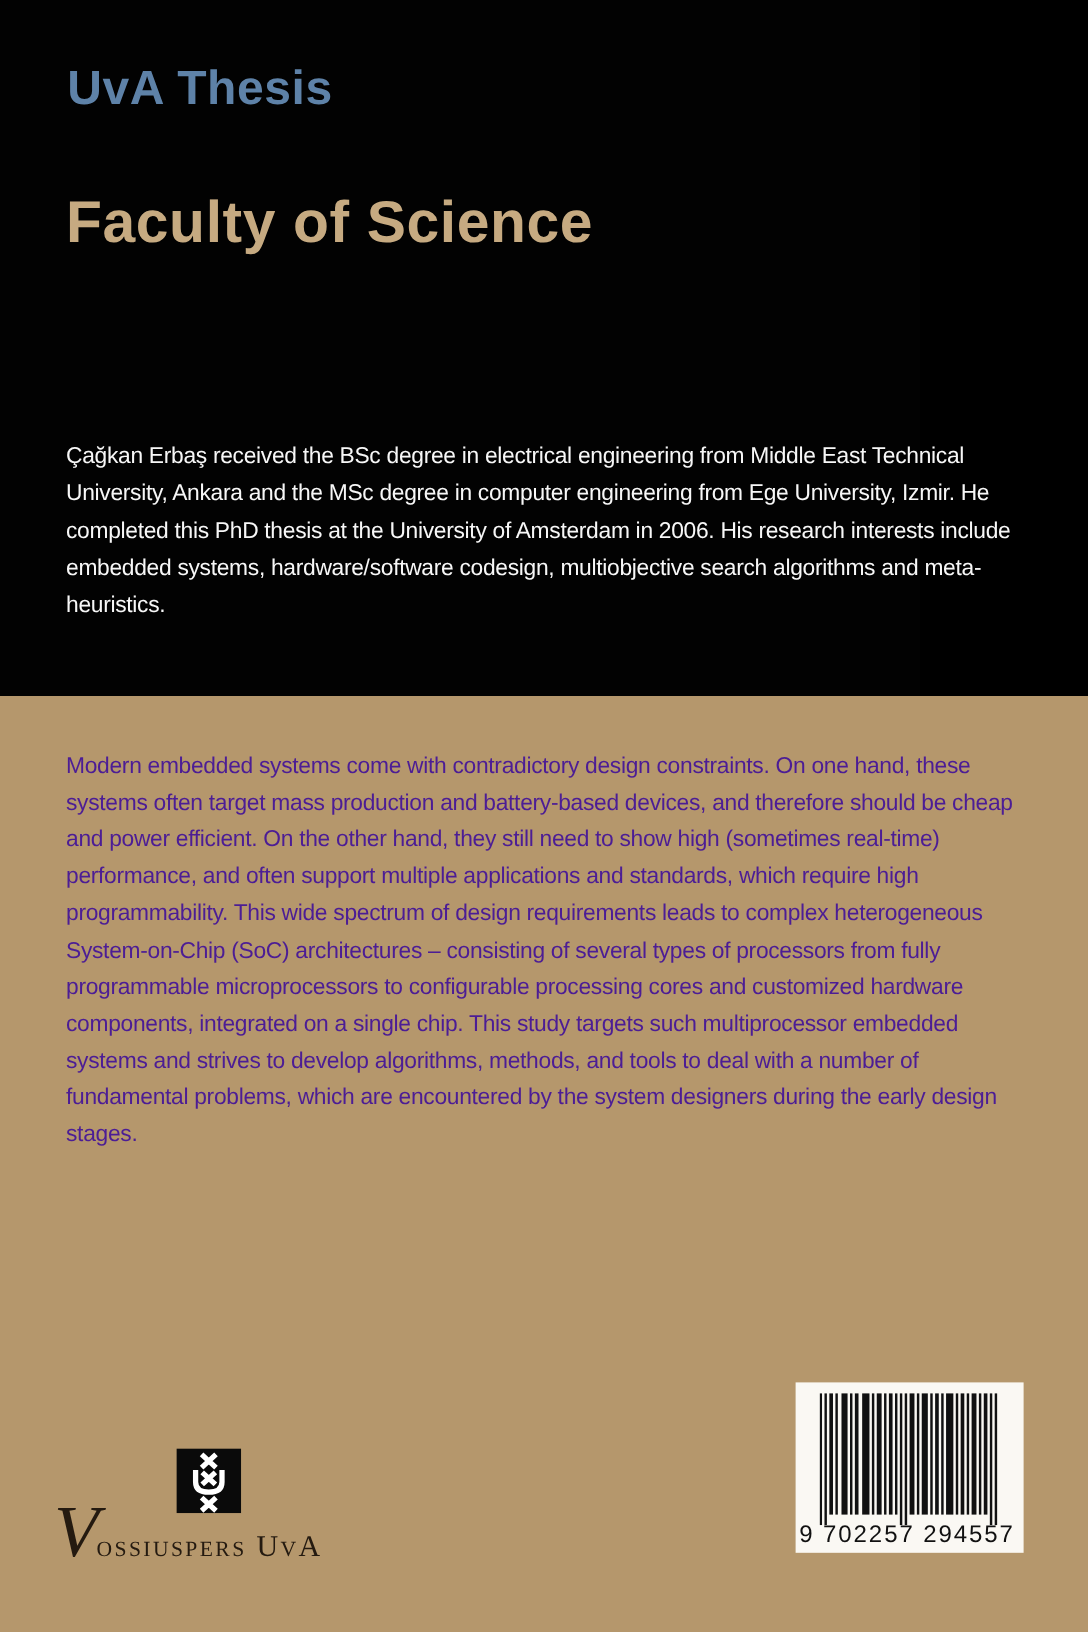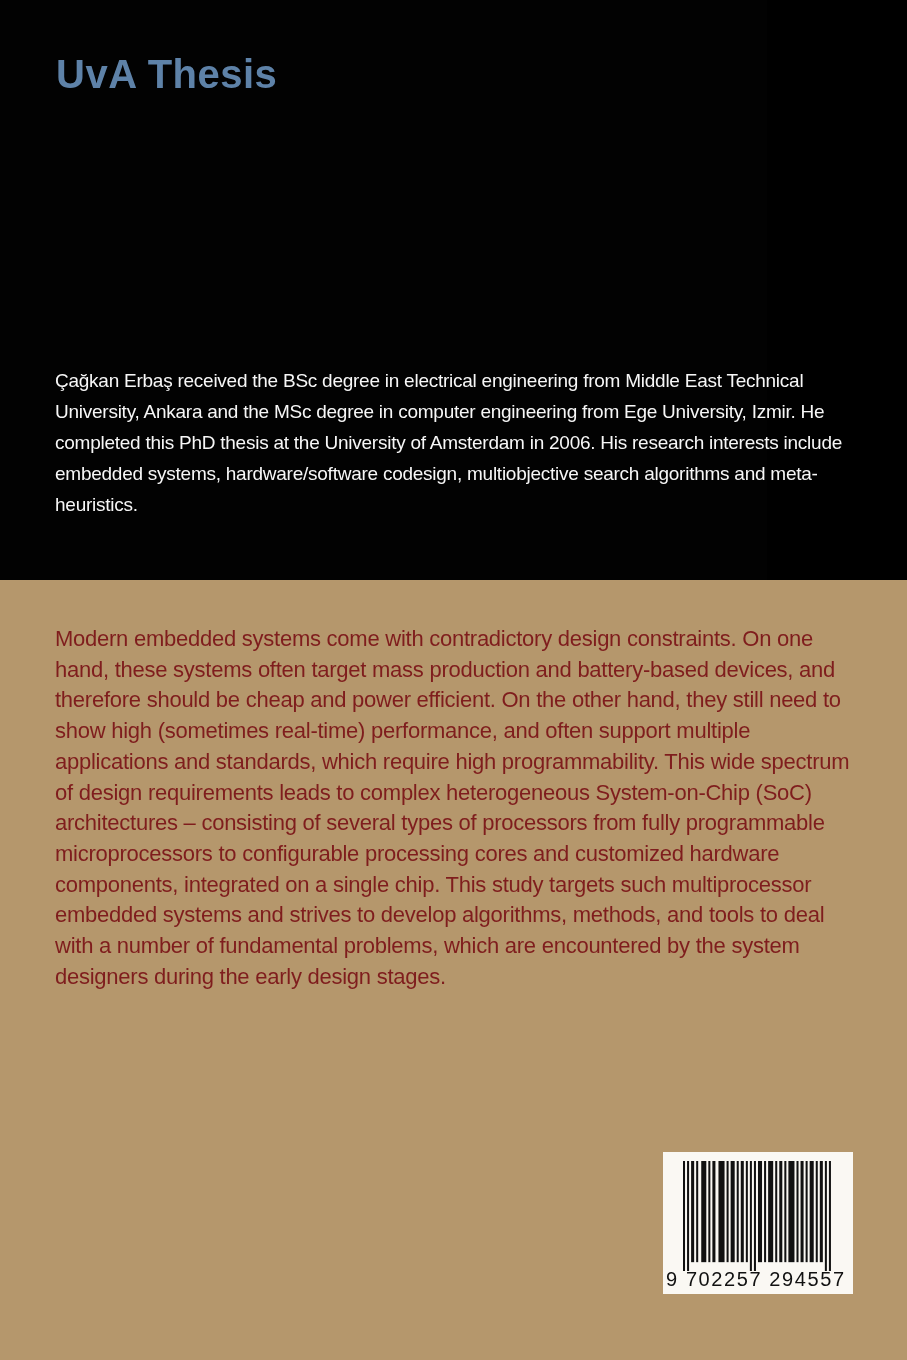--- a/index.html
+++ b/index.html
@@ -67,24 +67,24 @@
     width: 907px;
     height: 780px;
     background: #b5976c;
   }
   .abstract-text {
     position: absolute;
     left: 55px;
     top: 44px;
     width: 800px;
     margin: 0;
-    font-size: 22px;
+    font-size: 19px;
     letter-spacing: -0.25px;
     line-height: 30.7px;
-    color: #7f1d1d;
+    color: #4c1d95;
   }
   
   .publisher {
     position: absolute;
     left: 45px;
     top: 625px;   
     width: 260px;
     height: 110px;
   }
   .crest {
@@ -141,26 +141,43 @@
     color: #111;
   }
 </style>
 </head>
 <body>
 
 <div class="cover">
 
   <section class="top-section">
     <h1 class="series-title">UvA Thesis</h1>
+    <h2 class="faculty-title">Faculty of Science</h2>
     <p class="author-bio">Çağkan Erbaş received the BSc degree in electrical engineering from Middle East Technical University, Ankara and the MSc degree in computer engineering from Ege University, Izmir. He completed this PhD thesis at the University of Amsterdam in 2006. His research interests include embedded systems, hardware/software codesign, multiobjective search algorithms and meta-heuristics.</p>
   </section>
 
   <section class="bottom-section">
     <p class="abstract-text">Modern embedded systems come with contradictory design constraints. On one hand, these systems often target mass production and battery-based devices, and therefore should be cheap and power efficient. On the other hand, they still need to show high (sometimes real-time) performance, and often support multiple applications and standards, which require high programmability. This wide spectrum of design requirements leads to complex heterogeneous System-on-Chip (SoC) architectures – consisting of several types of processors from fully programmable microprocessors to configurable processing cores and customized hardware components, integrated on a single chip. This study targets such multiprocessor embedded systems and strives to develop algorithms, methods, and tools to deal with a number of fundamental problems, which are encountered by the system designers during the early design stages.</p>
 
+    <div class="publisher">
+      <svg class="crest" viewBox="0 0 54 54" xmlns="http://www.w3.org/2000/svg">
+        <rect x="0" y="0" width="54" height="54" fill="#0a0a0a"></rect>
+        <g stroke="#ffffff" stroke-width="4.4" fill="none" stroke-linecap="butt">
+
+          <path d="M21 5 L33 16 M33 5 L21 16"></path>
+
+          <path d="M16 18 L16 28 Q16 36.5 27 36.5 Q38 36.5 38 28 L38 18"></path>
+
+          <path d="M21.5 20 L32.5 30 M32.5 20 L21.5 30"></path>
+
+          <path d="M21 41 L33 52 M33 41 L21 52"></path>
+        </g>
+      </svg>
+      <div class="publisher-name">Vossiuspers UvA</div>
+    </div>
 
     <div class="barcode-panel">
       <svg class="barcode-bars" viewBox="0 0 150 112" preserveAspectRatio="none" xmlns="http://www.w3.org/2000/svg">
         <g fill="#111">
           <rect x="0" y="0" width="2" height="112"></rect>
           <rect x="4" y="0" width="2" height="112"></rect>
           <rect x="8" y="0" width="3" height="103"></rect>
           <rect x="13" y="0" width="2" height="103"></rect>
           <rect x="18" y="0" width="5" height="103"></rect>
           <rect x="25" y="0" width="2" height="103"></rect>

